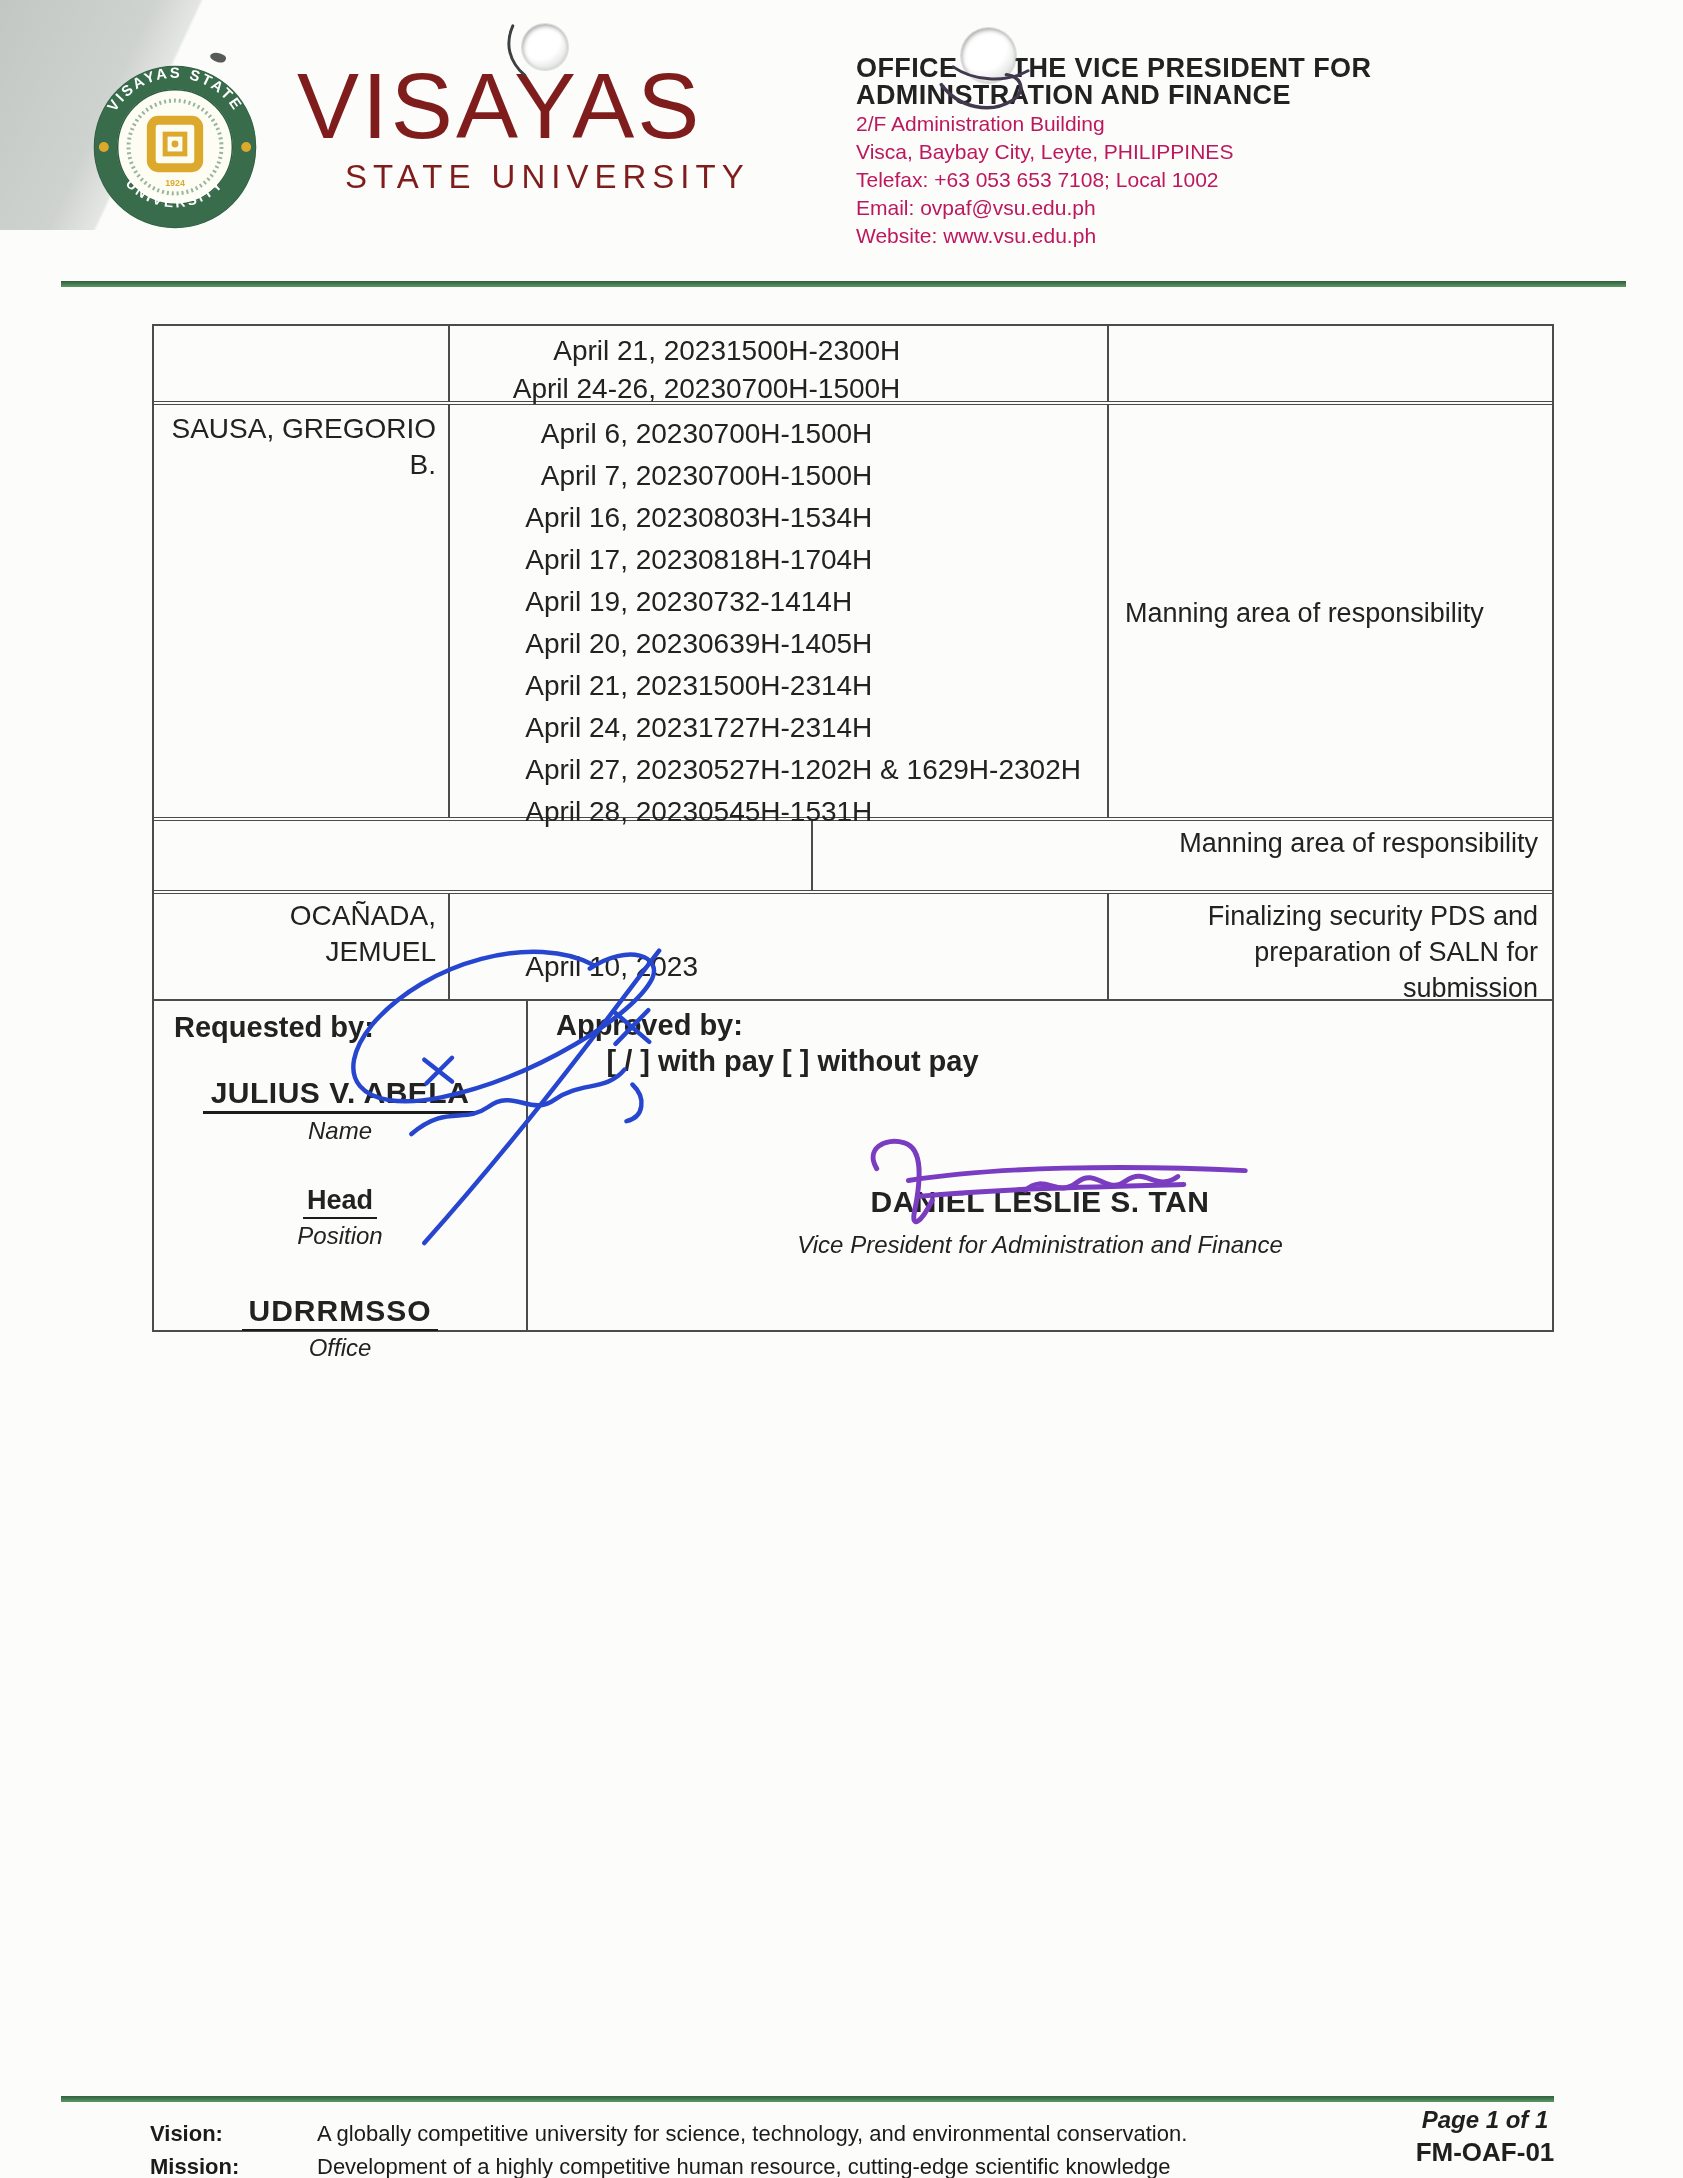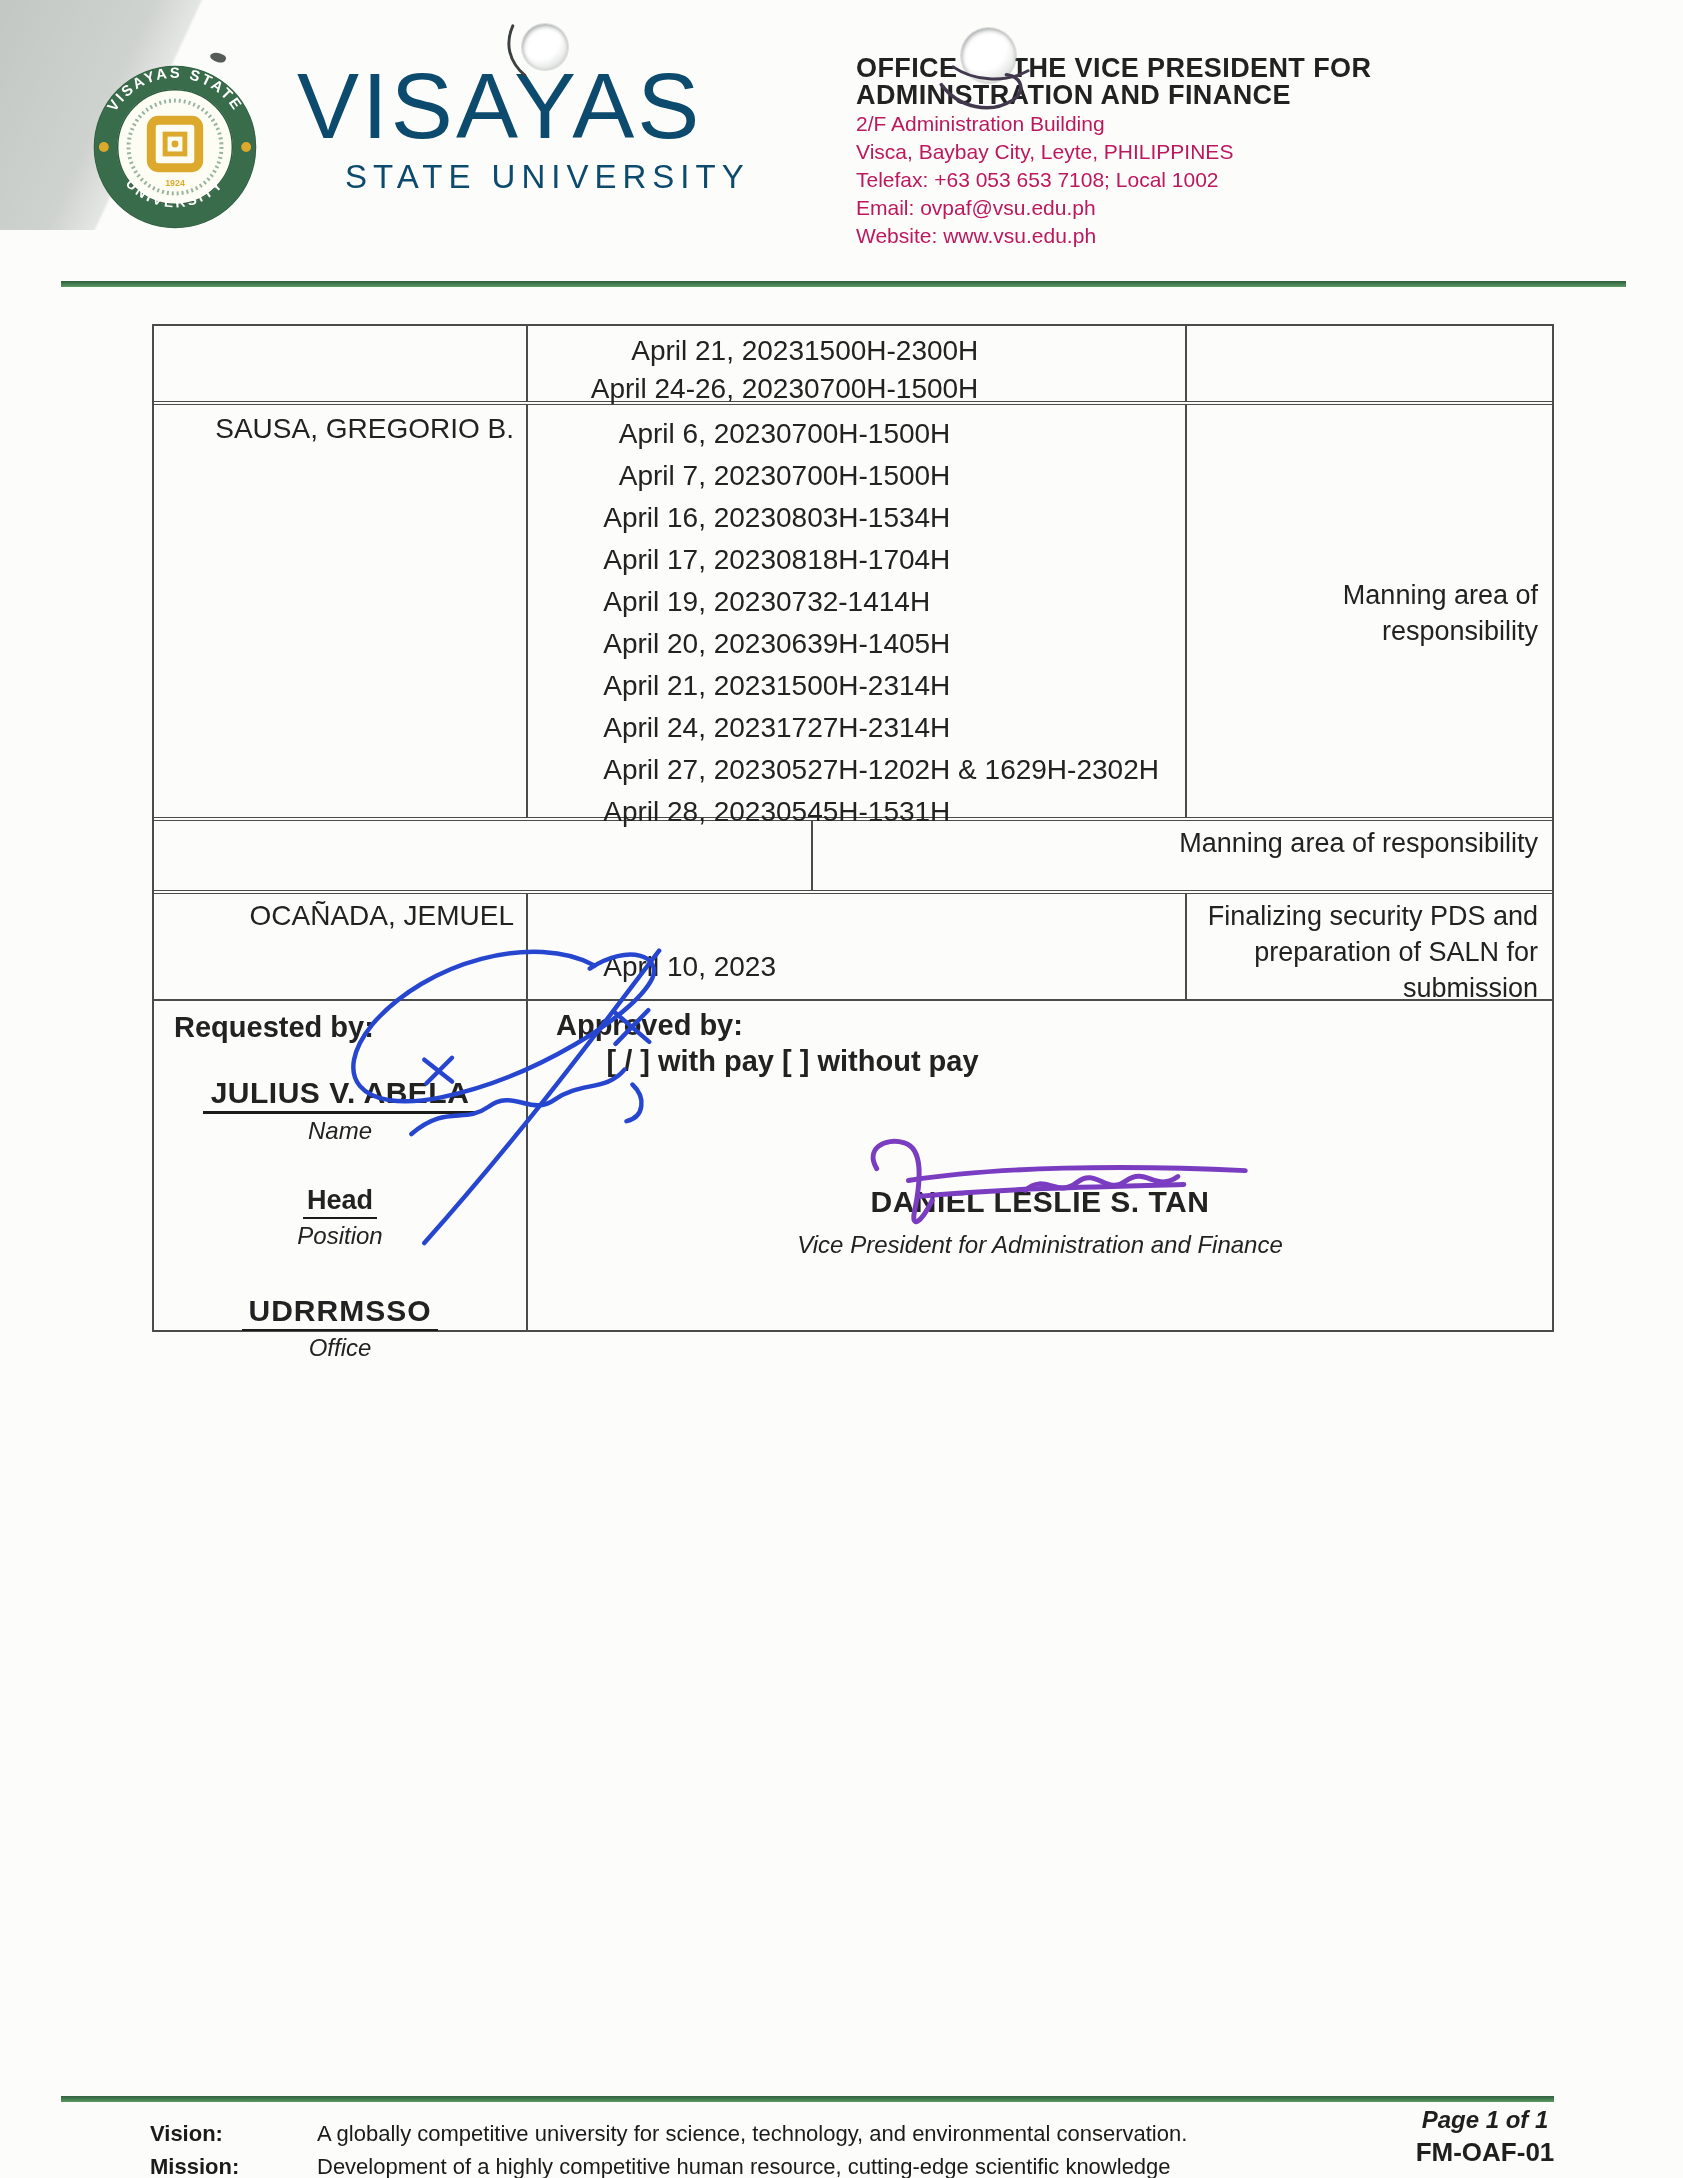--- a/index.html
+++ b/index.html
@@ -18,42 +18,42 @@
     position:absolute;border-radius:50%;
     background:radial-gradient(circle at 38% 32%, #ffffff 48%, #eceeec 66%, #c9cdca 92%, #b4b8b5 100%);
     box-shadow: inset 1px 2px 4px rgba(90,95,92,.55), 0 0 0 1px rgba(160,165,162,.35);
     z-index:6;
   }
   .hole-1{left:522px;top:24px;width:46px;height:46px;}
   .hole-2{left:961px;top:28px;width:55px;height:55px;}
   .ink-svg{position:absolute;z-index:7;pointer-events:none;}
   
   .seal-svg{position:absolute;left:91px;top:63px;z-index:2;}
-  .wordmark{position:absolute;left:297px;top:57px;color:#0c4a6e;z-index:2;}
+  .wordmark{position:absolute;left:297px;top:57px;color:#7f1d1d;z-index:2;}
   .wordmark .big{
     font-size:93px;font-weight:400;letter-spacing:3px;line-height:99px;
   }
   .wordmark .small{
     font-size:33px;font-weight:400;letter-spacing:6px;margin-left:48px;margin-top:2px;
   }
   .office-block{position:absolute;left:856px;top:55px;width:554px;line-height:27px;z-index:2;}
   .office-block .b{font-weight:bold;font-size:27px;letter-spacing:0.4px;color:#222;}
   .office-block .s{font-size:21px;margin-top:1px;color:#be185d;line-height:27px;}
   .rule{position:absolute;height:6px;background:linear-gradient(#2f5d3c,#5b9a64);z-index:1;}
   .rule-top{left:61px;top:281px;width:1565px;}
   .rule-bottom{left:61px;top:2096px;width:1493px;}
   
   .doc-table{
     position:absolute;left:152px;top:324px;width:1398px;
     border:2.5px solid #4b4b4b;z-index:3;font-size:28px;color:#222;
   }
   .t-row{display:flex;width:100%;box-sizing:border-box;text-align:right;}
   .sep-d{border-bottom:4px double #4b4b4b;}
   .sep-s{border-bottom:2px solid #4b4b4b;}
-  .c-name{width:374px;box-sizing:border-box;border-right:2px solid #4b4b4b;padding:6px 12px 0 12px;line-height:36px;}
+  .c-name{width:296px;box-sizing:border-box;border-right:2px solid #4b4b4b;padding:6px 12px 0 12px;line-height:36px;}
   .c-sched{width:659px;box-sizing:border-box;border-right:2px solid #4b4b4b;padding:6px 0 0 28px;}
   .c-rem{flex:1;box-sizing:border-box;padding:4px 14px 0 16px;font-size:27px;line-height:36px;}
   .sched-line{display:flex;line-height:42px;}
   .r1 .sched-line{line-height:38px;}
   .sched-date{width:220px;flex:0 0 auto;}
   .r1 .sched-date{width:248px;}
   .rem-center{display:flex;align-items:center;}
   .r4-date{margin-top:46px;}
   
   .c-req{width:374px;box-sizing:border-box;border-right:2px solid #4b4b4b;position:relative;}

